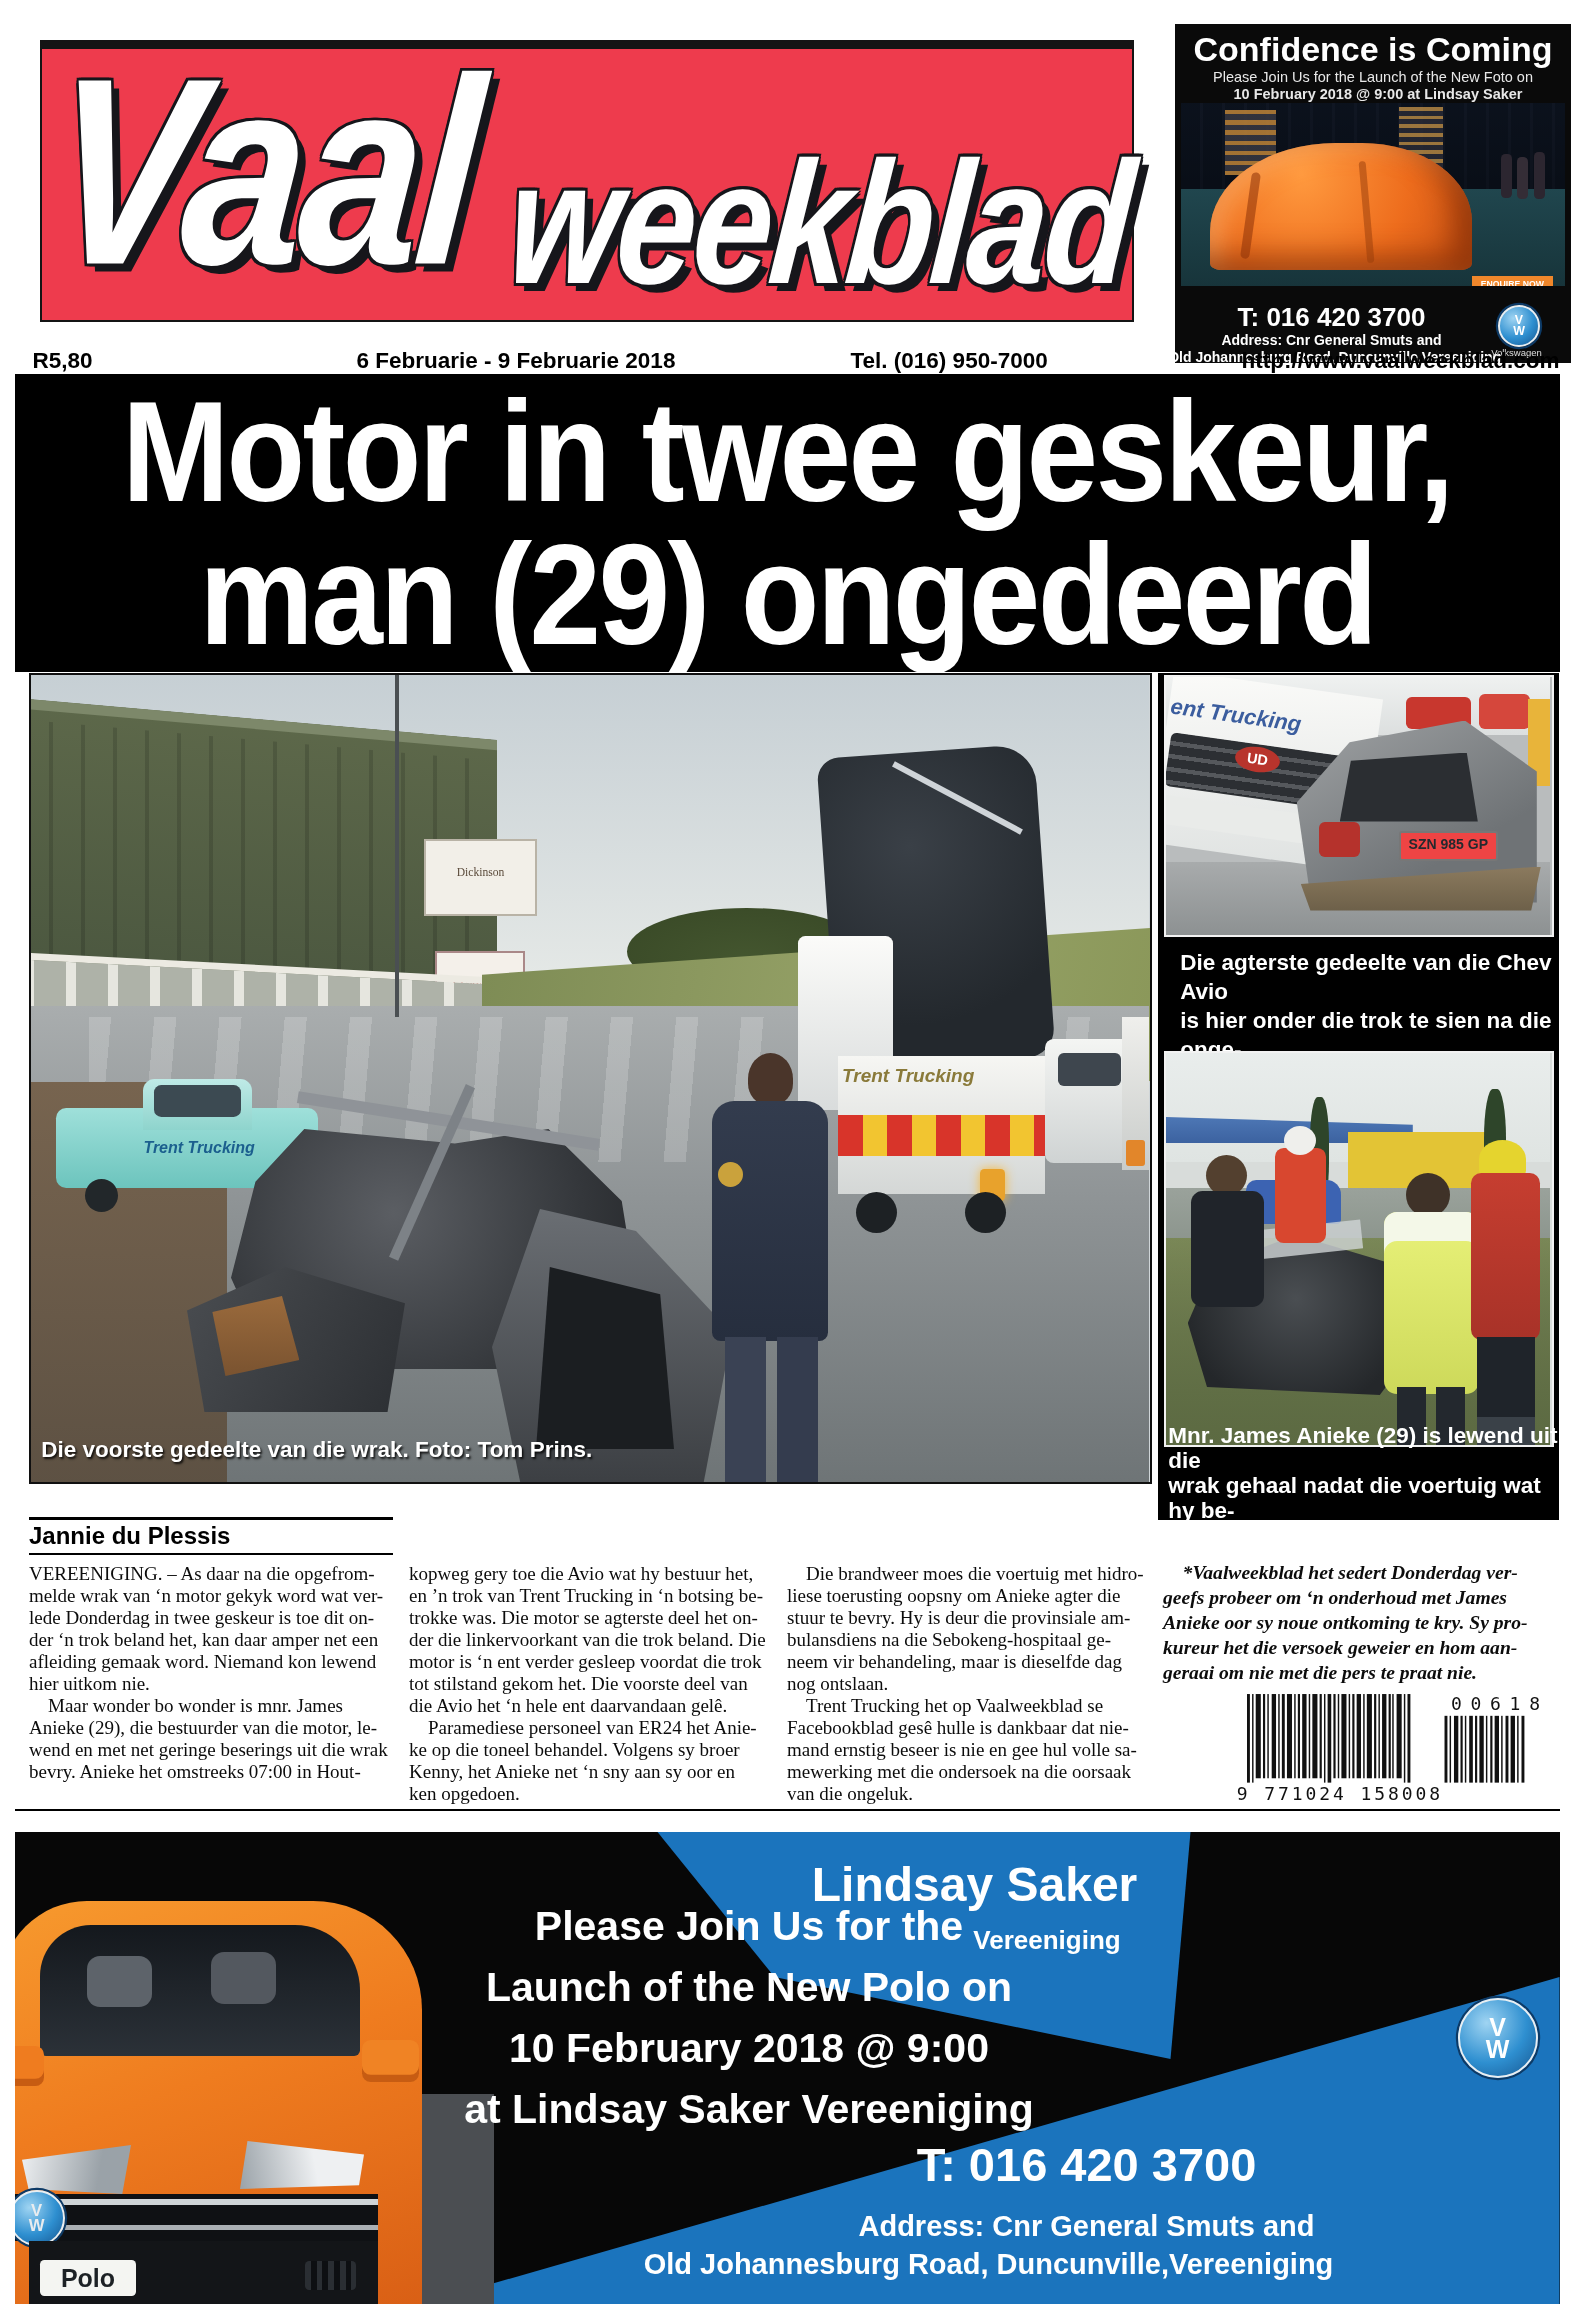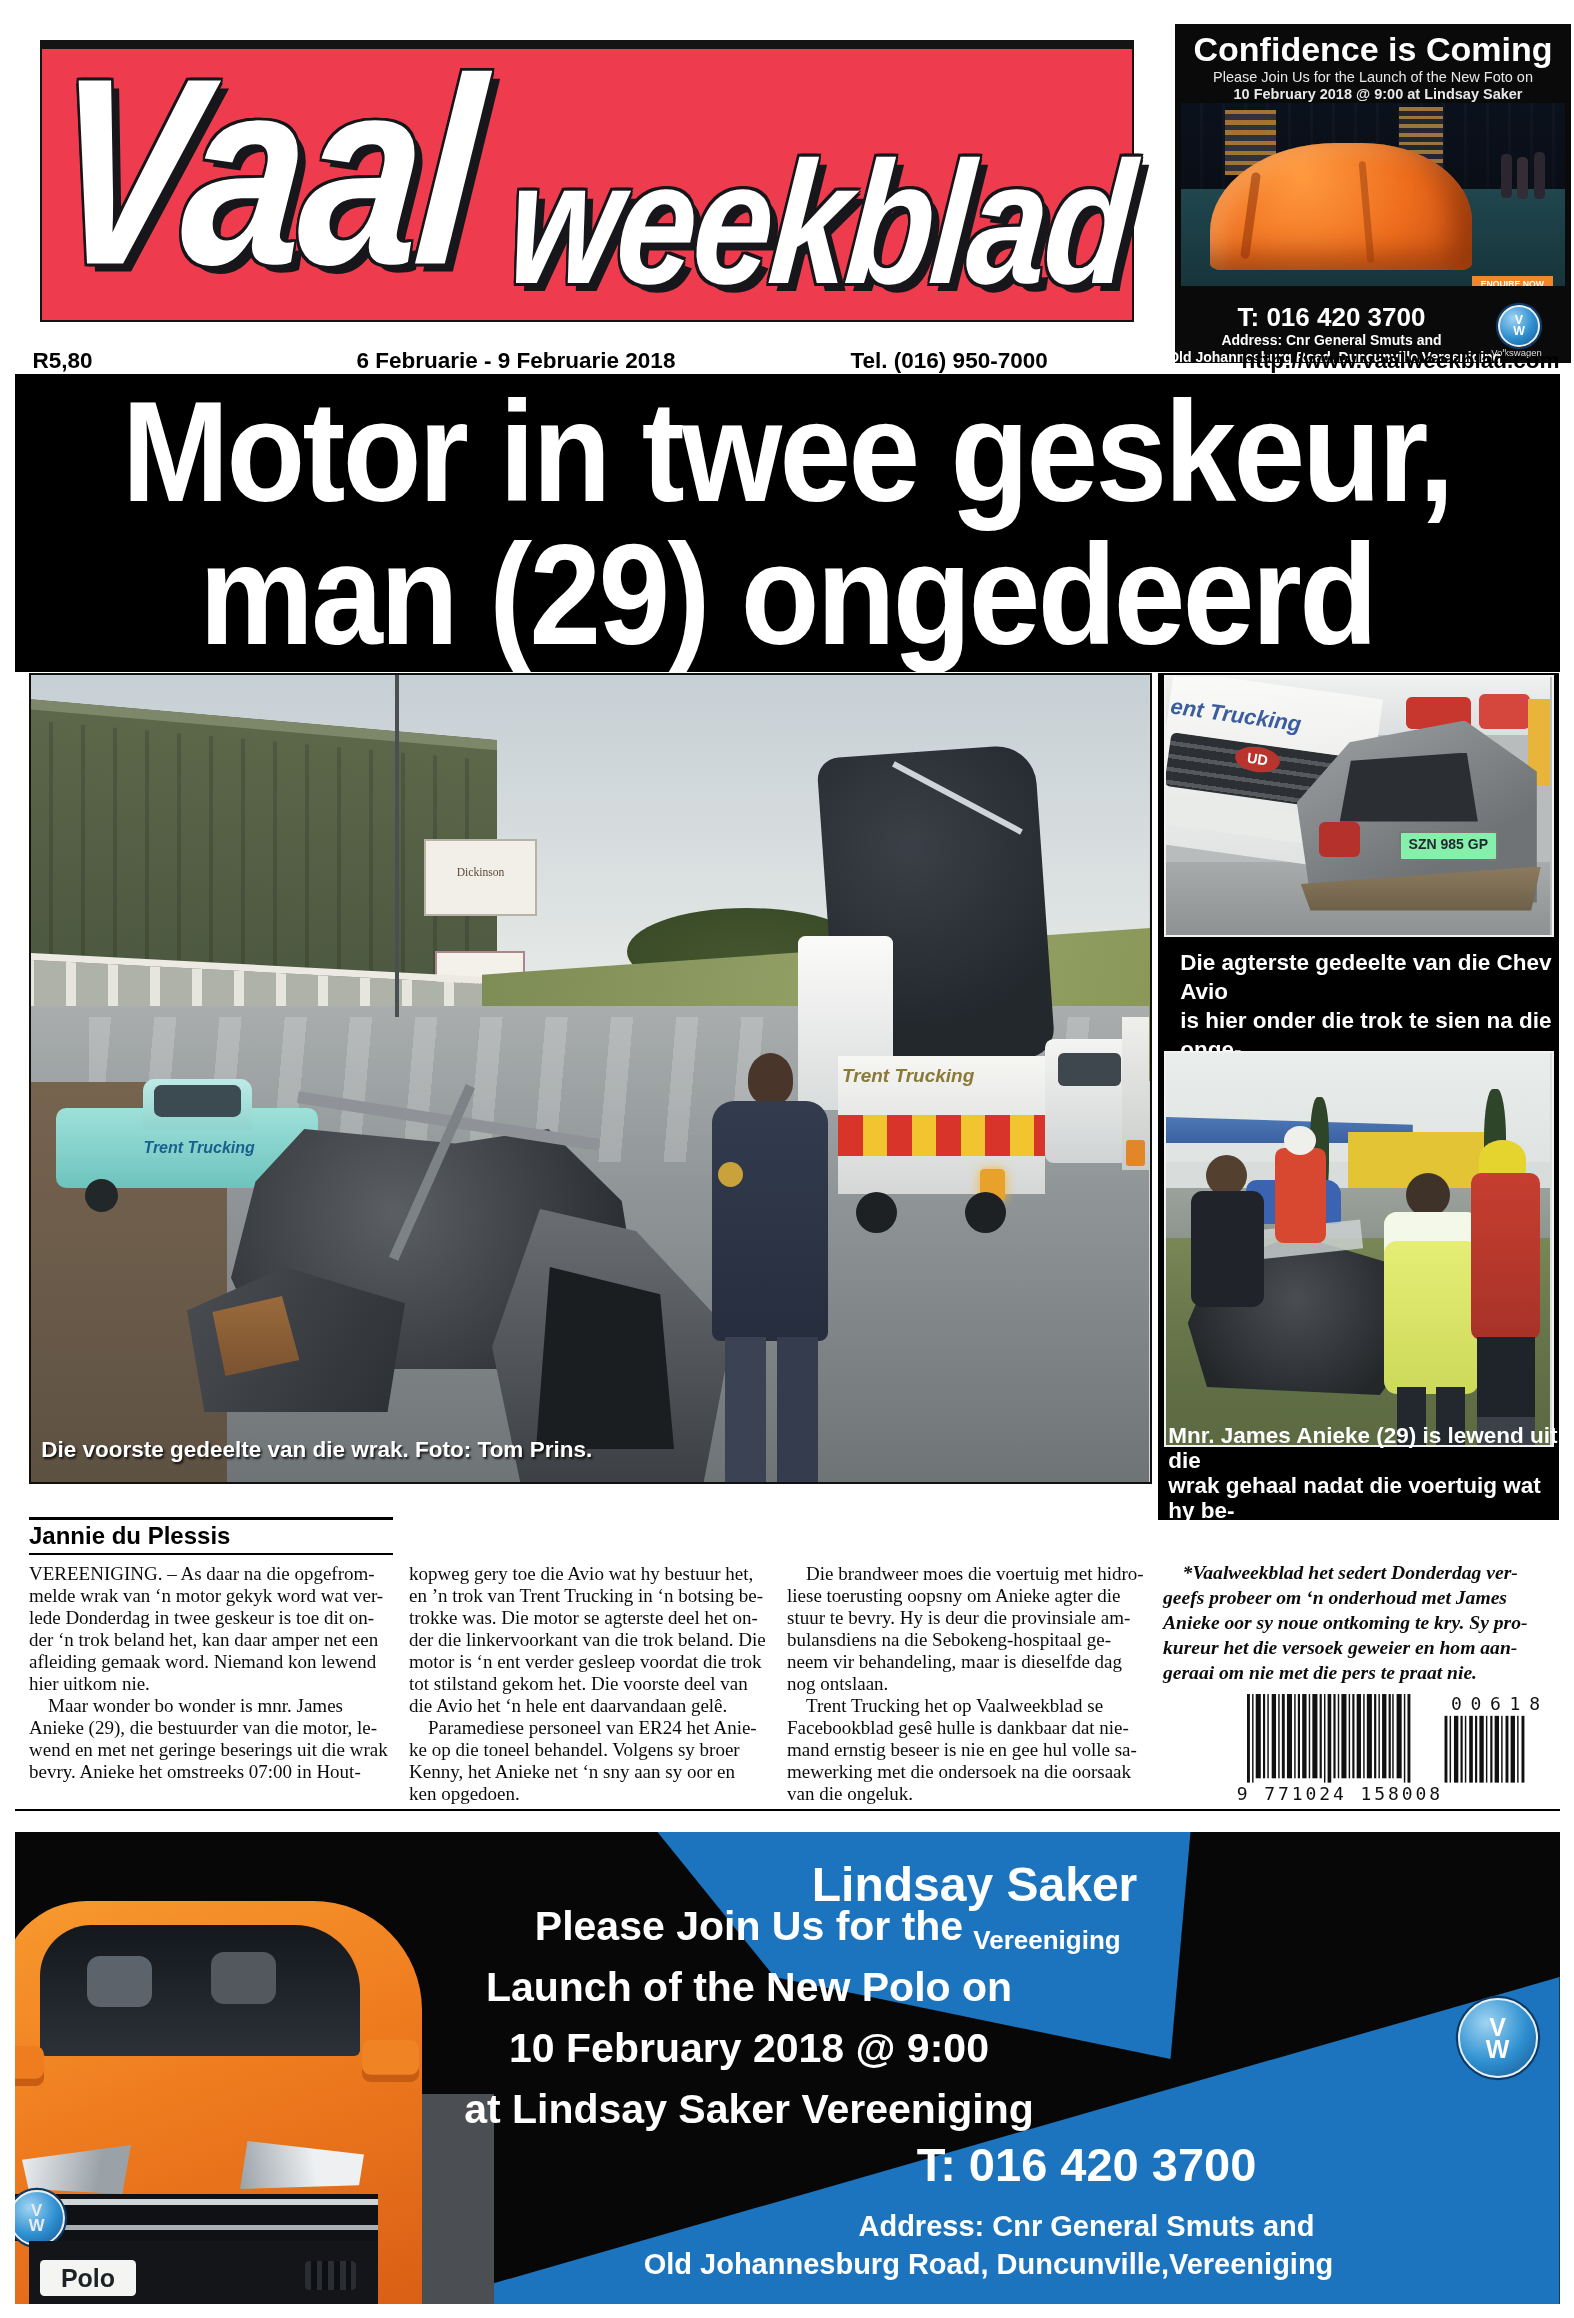--- a/index.html
+++ b/index.html
@@ -182,21 +182,21 @@
 
       <div class="abs" style="left:-4.4px;top:7.3px;width:211px;height:174px;background:linear-gradient(170deg,#fbfbf9,#dfe2e1);transform:rotate(8deg);border-radius:0 0 13px 5.8px;"></div>
       <div class="abs" style="left:4.4px;top:29px;width:182px;height:25px;color:#3b5d9e;font-style:italic;font-weight:bold;font-size:22px;transform:rotate(8deg);">ent Trucking</div>
       <div class="abs" style="left:1.5px;top:67px;width:174px;height:54px;background:repeating-linear-gradient(#2c2f33 0 8.7px,#55585c 8.7px 13px);transform:rotate(8deg);border-radius:5.8px;"></div>
       <div class="abs" style="left:69px;top:70px;width:45px;height:25px;background:#b8342c;border-radius:50%;color:#fff;font-weight:bold;font-size:14.5px;text-align:center;line-height:25px;transform:rotate(8deg);">UD</div>
       <div class="abs" style="left:-2.9px;top:131px;width:189px;height:29px;background:#e9ebe9;transform:rotate(8deg);"></div>
 
       <div class="abs" style="left:131px;top:44px;width:240px;height:182px;background:linear-gradient(150deg,#9fa2a4,#6f7376 70%);clip-path:polygon(22% 12%,70% 0,100% 28%,100% 100%,6% 100%,0 45%);"></div>
       <div class="abs" style="left:174px;top:76px;width:138px;height:69px;background:#2b2e32;clip-path:polygon(8% 12%,92% 0,100% 100%,0 100%);"></div>
       <div class="abs" style="left:153px;top:145px;width:41px;height:35px;background:#b5322c;border-radius:5.8px;"></div>
-      <div class="abs" style="left:233px;top:154px;width:95px;height:26px;background:#86efac;border:2.2px solid #777;border-radius:2.9px;color:#23292e;font-weight:bold;font-size:14px;text-align:center;line-height:23px;">SZN 985 GP</div>
+      <div class="abs" style="left:233px;top:154px;width:95px;height:26px;background:#ef4444;border:2.2px solid #777;border-radius:2.9px;color:#23292e;font-weight:bold;font-size:14px;text-align:center;line-height:23px;">SZN 985 GP</div>
       <div class="abs" style="left:135px;top:190px;width:240px;height:44px;background:linear-gradient(#8b7a5e,#6d6049);clip-path:polygon(0 40%,100% 0,96% 100%,4% 100%);"></div>
     </div>
     <div class="abs railcap prewrap" style="left:5.8px;top:275px;width:390px;margin-left:12px;">Die agterste gedeelte van die Chev Avio
 is  hier onder die trok te sien na die onge-
 luk.</div>
 
     <div class="railphoto" style="left:5.8px;top:378px;width:390px;height:396px;background:#d8dcda;">
       <div class="abs" style="left:0;top:0;width:384px;height:109px;background:linear-gradient(#e9edec,#dfe4e2);"></div>
       <div class="abs" style="left:0;top:64px;width:247px;height:26px;background:linear-gradient(#4d77b5,#3c62a0);clip-path:polygon(0 0,100% 30%,100% 100%,0 100%);"></div>
       <div class="abs" style="left:182px;top:79px;width:153px;height:58px;background:#e3c435;"></div>

